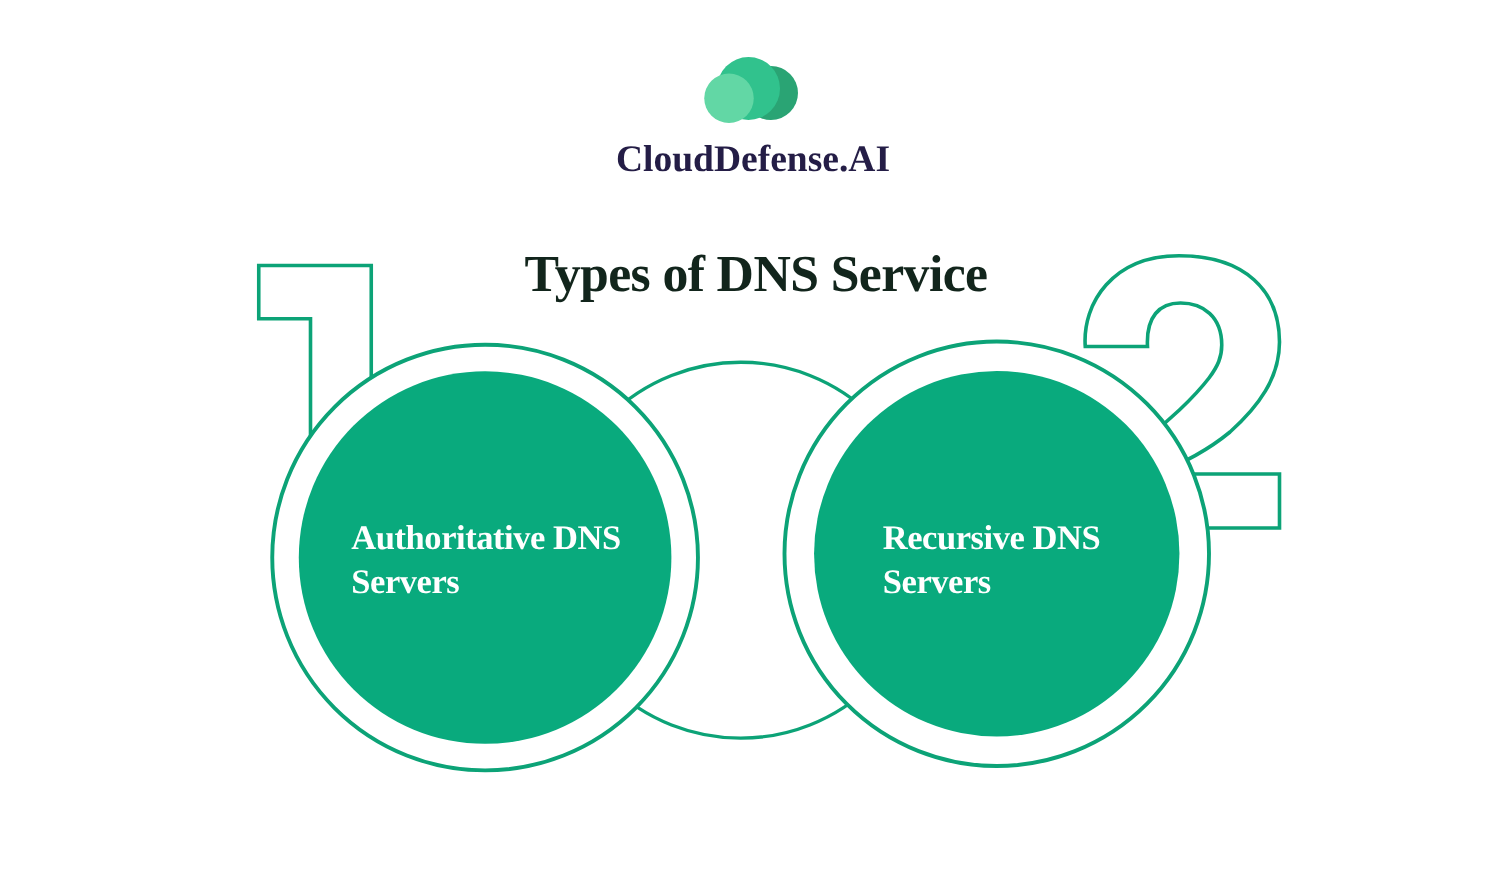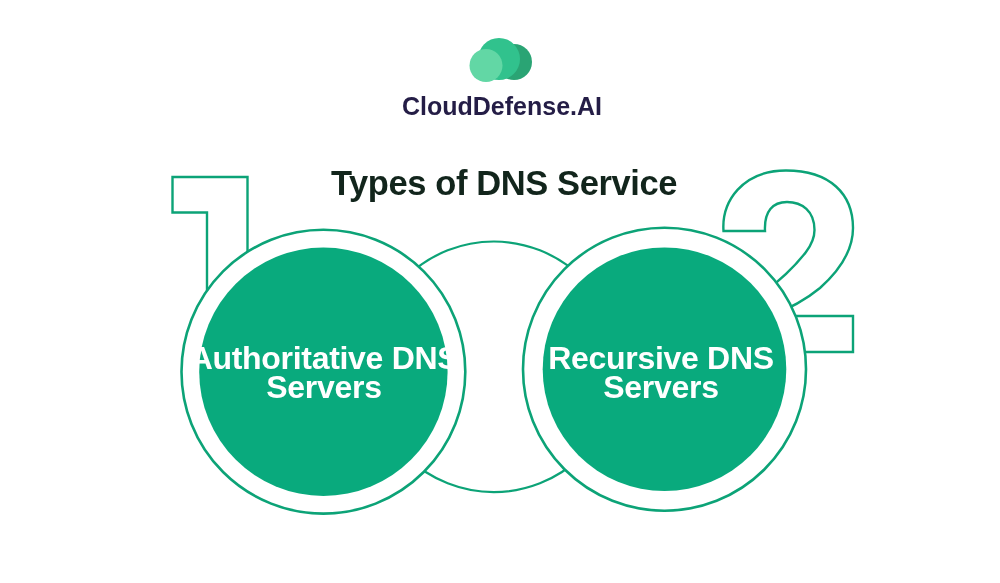--- a/index.html
+++ b/index.html
@@ -8,20 +8,21 @@
     width: 1000px;
     height: 583px;
     background: var(--page-bg, #ffffff);
     overflow: hidden;
     font-family: "Liberation Sans", sans-serif;
   }
   .stage {
     position: relative;
     width: 1000px;
     height: 583px;
+    font-family: Liberation Serif, serif;
   }
   svg.diagram-canvas {
     position: absolute;
     left: 0; top: 0;
     width: 1000px;
     height: 583px;
   }
   .outline-shape {
     fill: #ffffff;
     stroke: var(--stroke-green, #0ca377);
@@ -58,24 +59,23 @@
     text-align: center;
     font-size: 34.5px;
     font-weight: bold;
     letter-spacing: -0.4px;
     color: var(--title-color, #12251c);
     line-height: 1;
   }
   .circle-label {
     position: absolute;
     transform: translate(-50%, -50%);
-    text-align: center;
     white-space: pre-line;
     color: var(--label-color, #ffffff);
-    font-size: 32px;
+    font-size: 23px;
     font-weight: bold;
     line-height: 29px;
     letter-spacing: -0.3px;
   }
   .circle-label.left  { left: 324px; top: 373px; }
   .circle-label.right { left: 661px; top: 373px; }
 </style>
 </head>
 <body>
 

